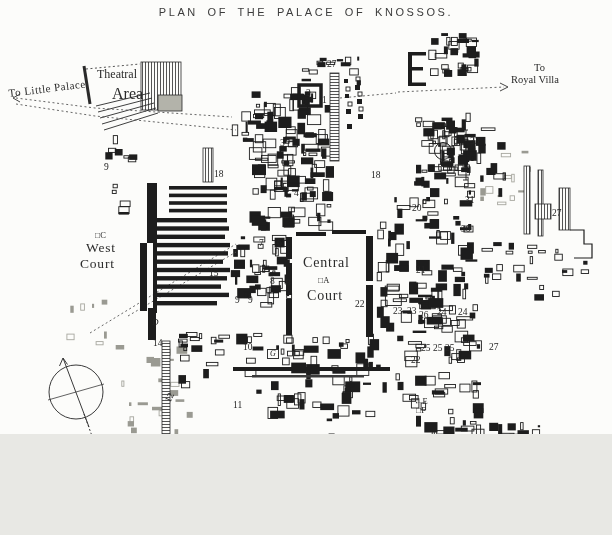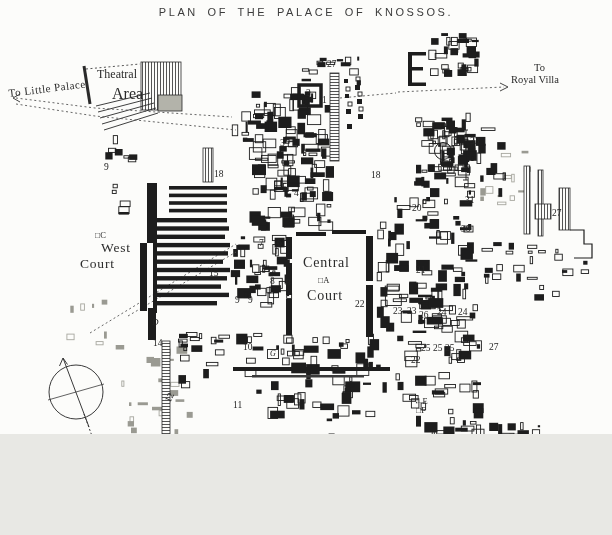--- a/index.html
+++ b/index.html
@@ -895,21 +895,21 @@
       <line x1="249.5" y1="492" x2="249.5" y2="494" stroke="#777" stroke-width="0.6"></line>
     </g>
   </svg>
 
   <div class="label-layer">
       <span class="lbl place" style="left: 8px; top: 88px; font-size: 11px; letter-spacing: 0.5px; transform: rotate(-7deg);">To Little Palace</span>
       <span class="lbl place" style="left: 97px; top: 68px; font-size: 12px;">Theatral</span>
       <span class="lbl place" style="left: 112px; top: 86px; font-size: 16px;">Area</span>
       <span class="lbl place" style="left: 534px; top: 63px; font-size: 10.5px; text-align: right;">To</span>
       <span class="lbl place" style="left: 511px; top: 75px; font-size: 10.5px;">Royal Villa</span>
-      <span class="lbl place-lg" style="left: 86px; top: 241px; margin-left: 15px;">West</span>
+      <span class="lbl place-lg" style="left: 86px; top: 241px;">West</span>
       <span class="lbl place-lg" style="left: 80px; top: 257px;">Court</span>
       <span class="lbl place-lg" style="left: 303px; top: 256px; font-size: 14px;">Central</span>
       <span class="lbl place-lg" style="left: 307px; top: 289px; font-size: 14px;">Court</span>
       <span class="lbl marker" style="left: 318px; top: 276px;">□A</span>
       <span class="lbl marker" style="left: 95px; top: 231px;">□C</span>
       <span class="lbl letter" style="left: 285px; top: 278px;">B</span>
       <span class="lbl letter" style="left: 152px; top: 318px;">D</span>
       <span class="lbl marker" style="left: 414px; top: 397px;">←E</span>
       <span class="lbl marker" style="left: 416px; top: 406px;">□F</span>
       <span class="lbl boxed" style="left: 267px; top: 349px;">G</span>

